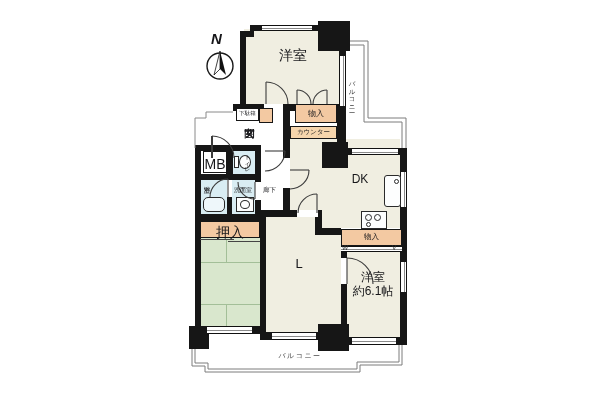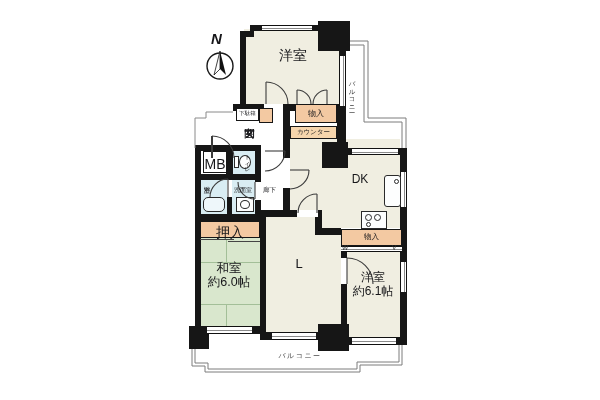--- a/index.html
+++ b/index.html
@@ -206,24 +206,20 @@
   <div class="lbl vjp" style="left:202px;top:181px;font-size:6.5px;">浴室</div>
   <div class="lbl ctr" style="left:230px;top:186px;width:26px;font-size:6px;">洗面室</div>
   <div class="lbl" style="left:263px;top:186px;font-size:6.5px;">廊下</div>
 
   <div class="lbl rmname" style="left:324px;top:173px;width:72px;font-size:12px;">
     <div>DK</div>
   </div>
 
   <div class="lbl ctr" style="left:205px;top:224px;width:50px;font-size:14px;">押入</div>
 
-  <div class="lbl rmname" style="left:193px;top:261px;width:72px;font-size:12.5px;">
-    <div>和室</div>
-    <div>約6.0帖</div>
-  </div>
 
   <div class="lbl rmname" style="left:263px;top:257px;width:72px;font-size:13px;">
     <div>L</div>
   </div>
 
   <div class="lbl ctr" style="left:346px;top:232px;width:51px;font-size:7.5px;">物入</div>
   <div class="lbl" style="left:342px;top:244px;font-size:6.5px;color:#333;">W</div>
   <div class="lbl" style="left:392px;top:244px;font-size:6.5px;color:#333;">V</div>
 
   <div class="lbl rmname" style="left:342px;top:271px;width:62px;font-size:12px;">

